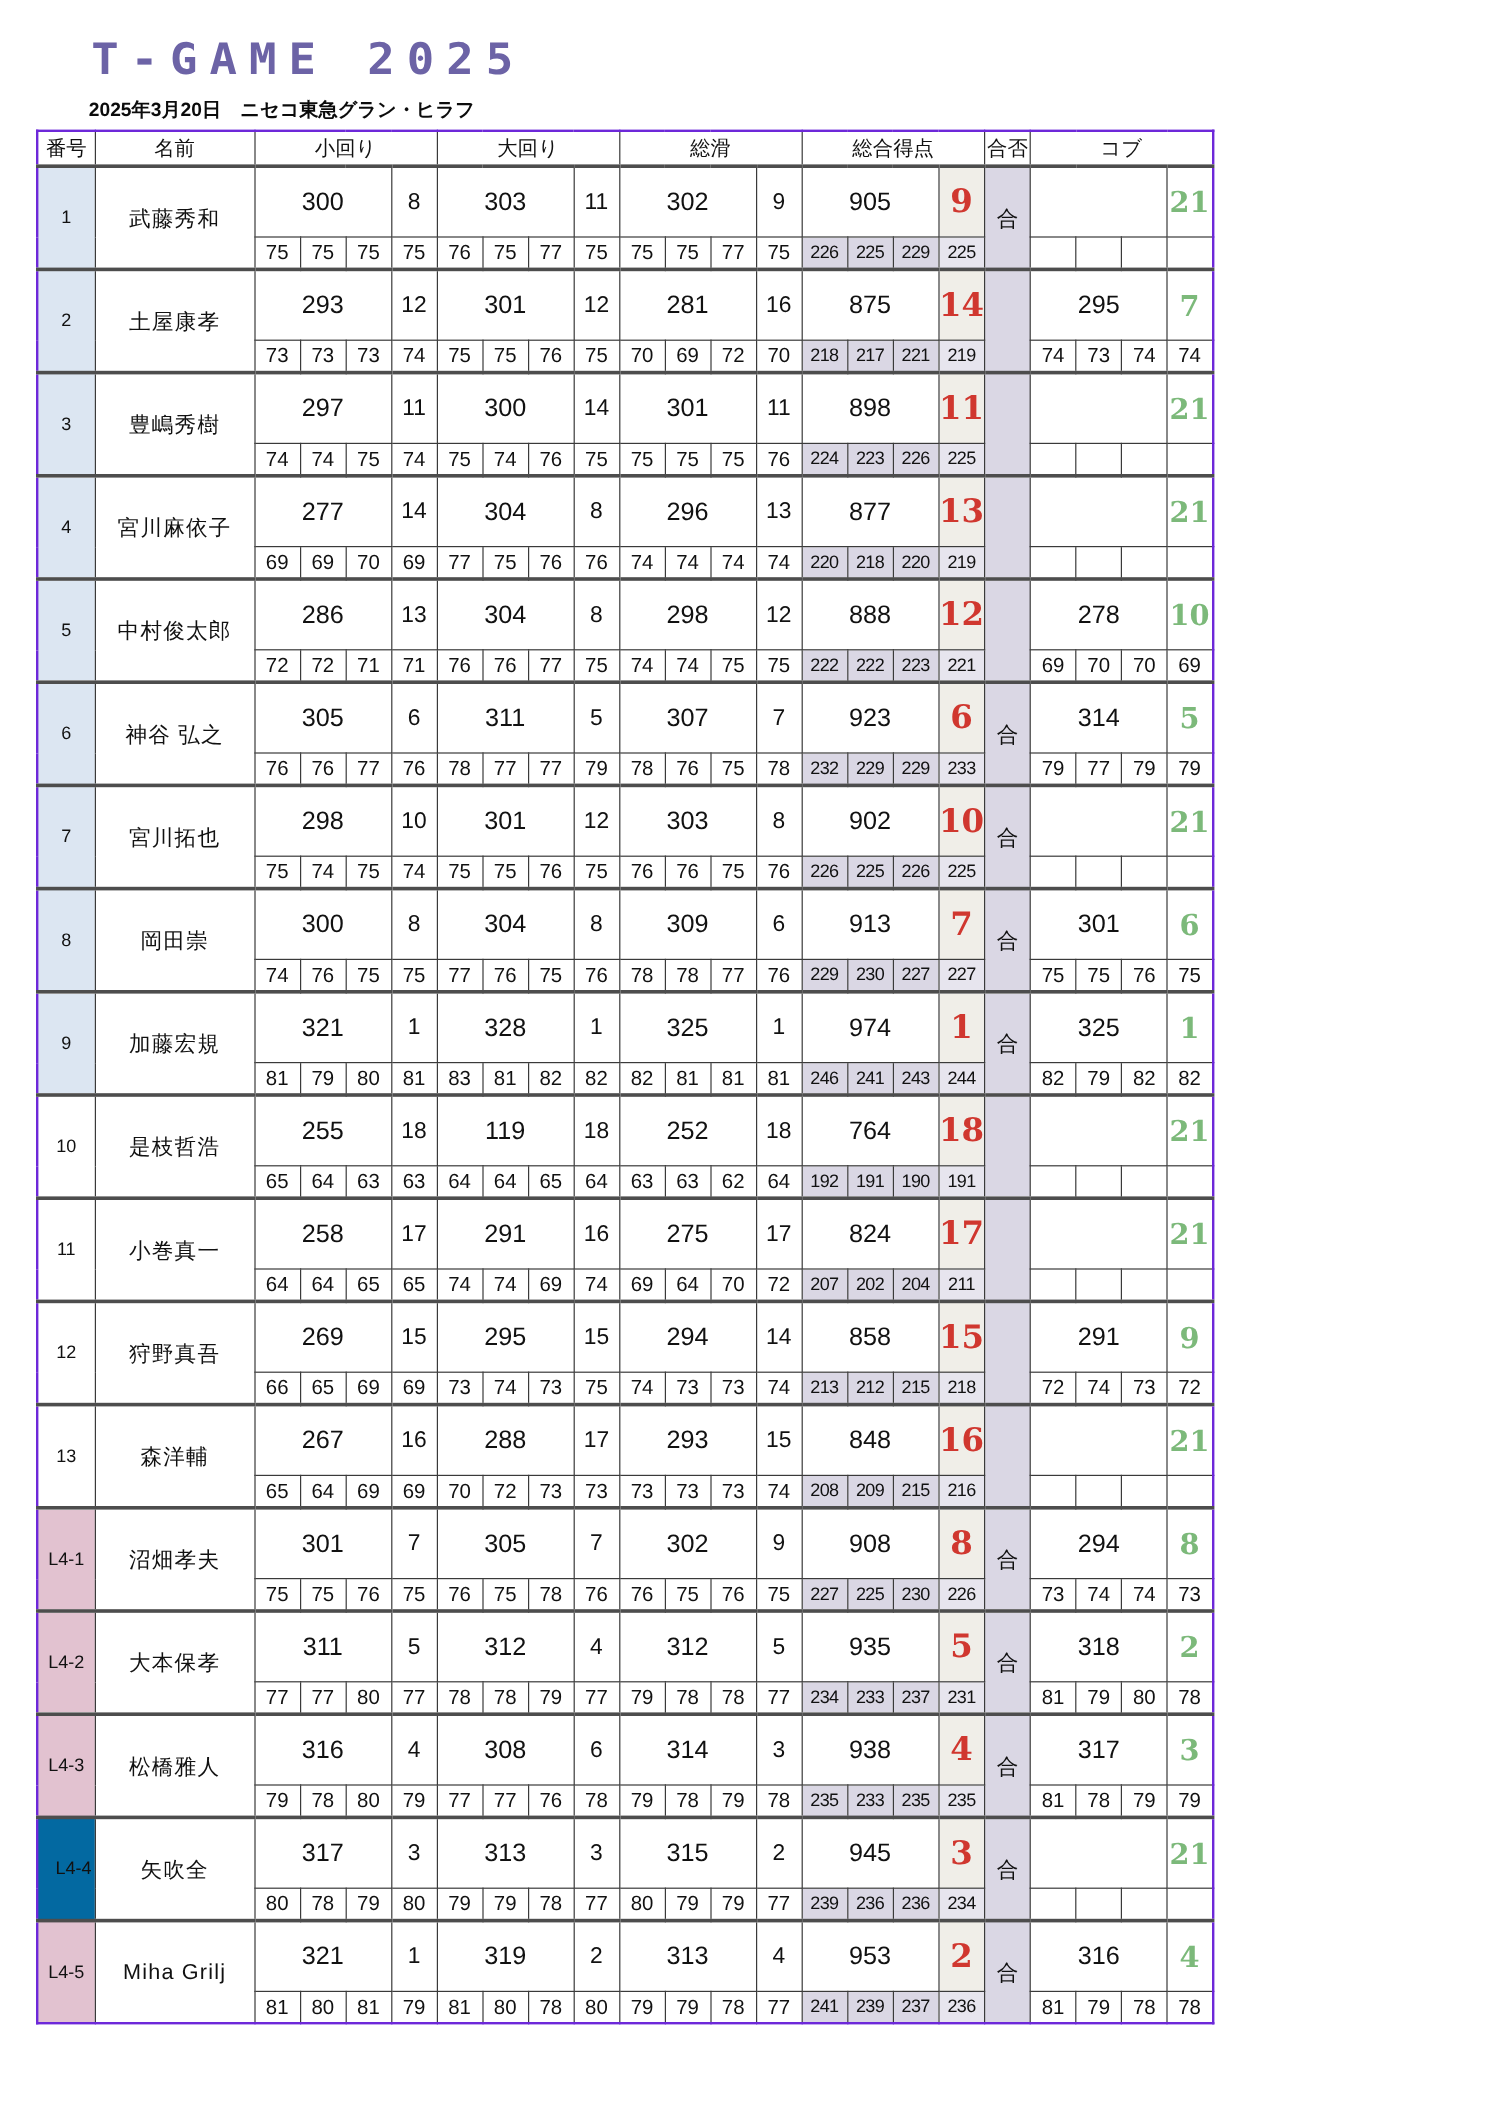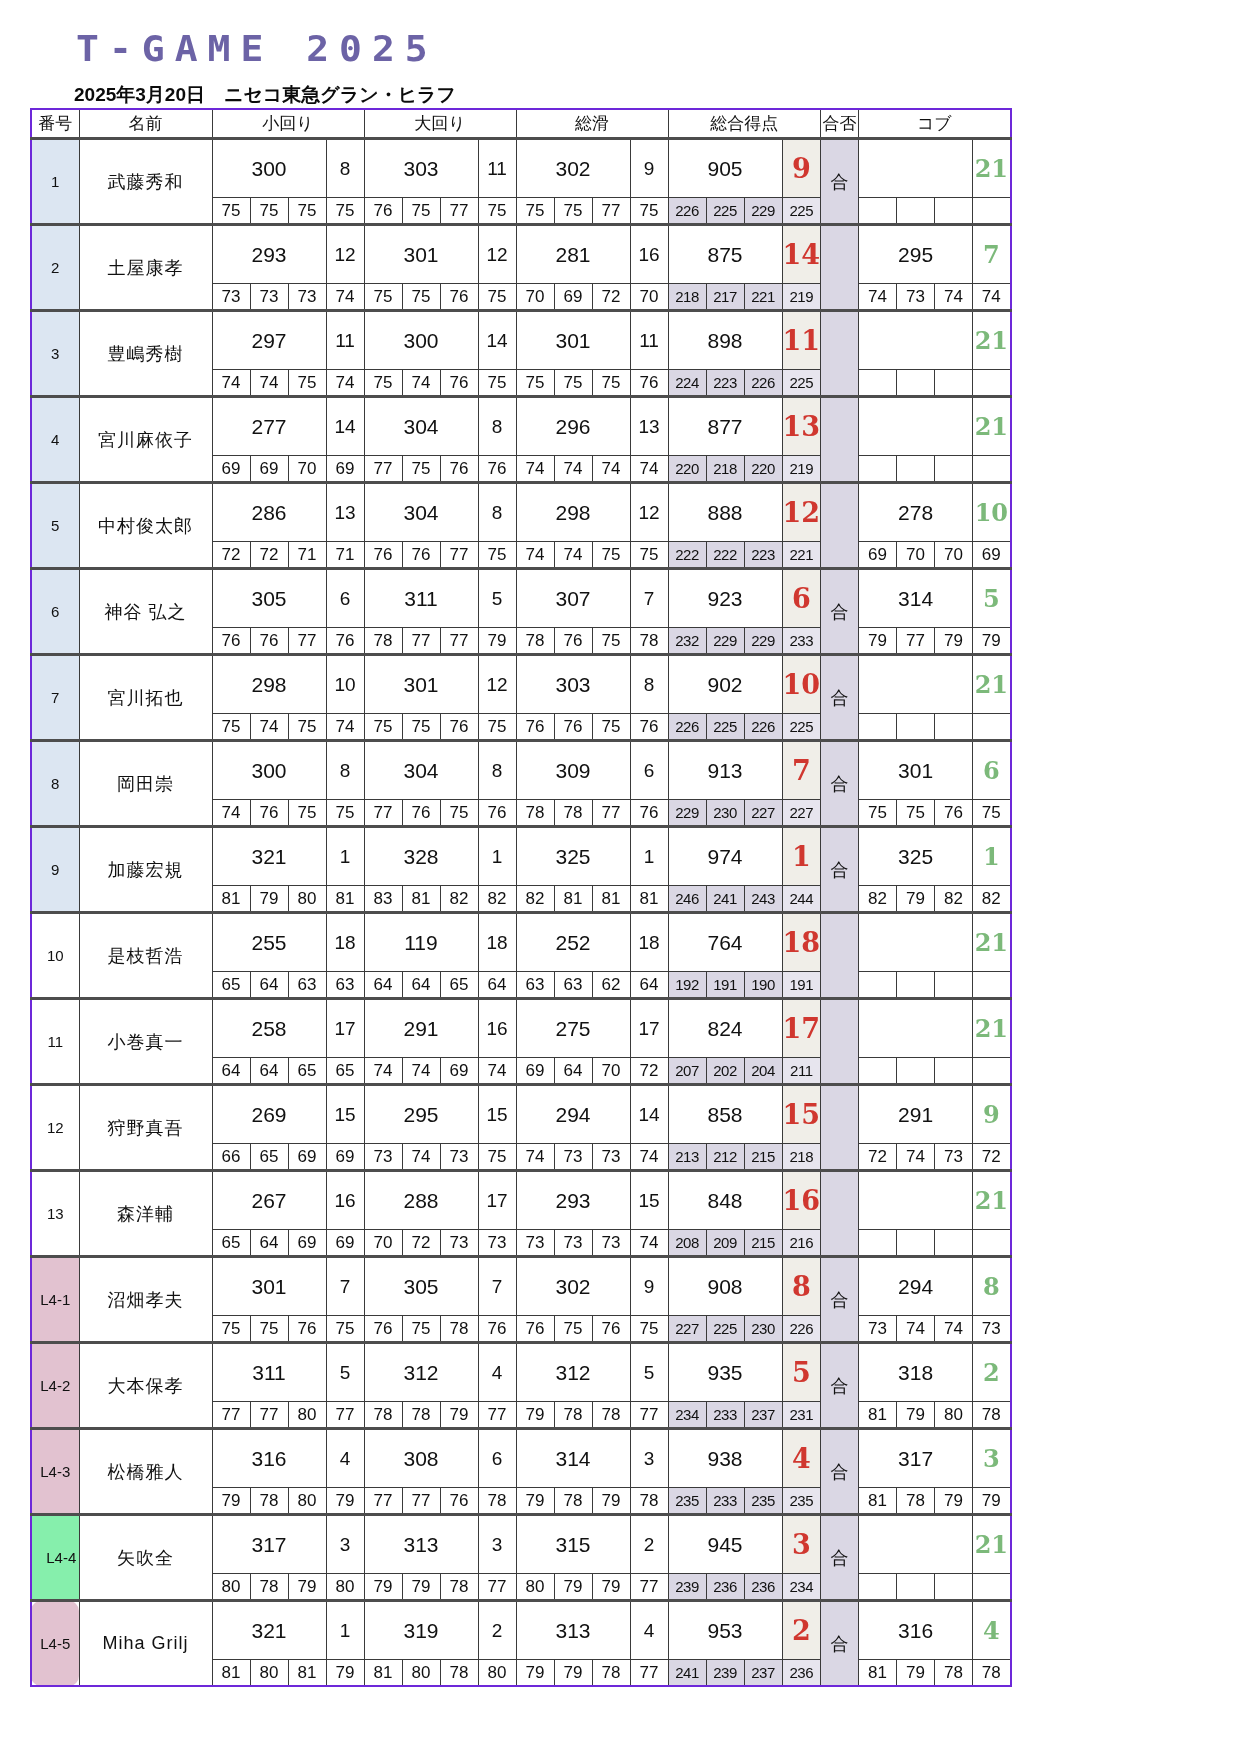--- a/index.html
+++ b/index.html
@@ -9,21 +9,21 @@
   }
   .logo {
     position:absolute; left:76px; top:28px;
     font-family:"DejaVu Sans Mono", monospace;
     font-weight:bold; font-size:38px; letter-spacing:10px;
     color:var(--logo_purple); transform:scaleY(0.95);
     transform-origin:left top; white-space:nowrap;
   }
   .dateline {
     position:absolute; left:74px; top:82px;
-    font-size:19px; font-weight:600; color:#0b0b0b; white-space:nowrap;
+    font-size:16px; font-weight:600; color:#0b0b0b; white-space:nowrap;
   }
   table.results {
     position:absolute; left:30px; top:108px;
     border-collapse:collapse; table-layout:fixed;
     border:2px solid #6d28d9;
   }
   td, th {
     border:1px solid #3a3a3a; padding:0; text-align:center;
     vertical-align:middle; overflow:hidden; white-space:nowrap;
   }
@@ -695,21 +695,21 @@
     <td class="judge oj">233</td>
     <td class="judge oj">235</td>
     <td class="judge oj oj4">235</td>
     <td class="judge">81</td>
     <td class="judge">78</td>
     <td class="judge">79</td>
     <td class="judge">79</td>
   </tr>
 
   <tr class="entry-top">
-    <td class="no" rowspan="2" style="background: #86efac; padding-left: 12px;">L4-4</td>
+    <td class="no" rowspan="2" style="background: #0369a1; padding-left: 12px;">L4-4</td>
     <td class="name" rowspan="2">矢吹全</td>
     <td class="score" colspan="3">317</td>
     <td class="rank">3</td>
     <td class="score" colspan="3">313</td>
     <td class="rank">3</td>
     <td class="score" colspan="3">315</td>
     <td class="rank">2</td>
     <td class="score" colspan="3">945</td>
     <td class="overall-rank">3</td>
     <td class="pass" rowspan="2">合</td>
@@ -733,21 +733,21 @@
     <td class="judge oj">236</td>
     <td class="judge oj">236</td>
     <td class="judge oj oj4">234</td>
     <td class="judge"></td>
     <td class="judge"></td>
     <td class="judge"></td>
     <td class="judge"></td>
   </tr>
 
   <tr class="entry-top">
-    <td class="no" rowspan="2" style="background: rgb(226, 194, 208); border-radius: 10px;">L4-5</td>
+    <td class="no" rowspan="2" style="background: rgb(226, 194, 208);">L4-5</td>
     <td class="name" rowspan="2">Miha Grilj</td>
     <td class="score" colspan="3">321</td>
     <td class="rank">1</td>
     <td class="score" colspan="3">319</td>
     <td class="rank">2</td>
     <td class="score" colspan="3">313</td>
     <td class="rank">4</td>
     <td class="score" colspan="3">953</td>
     <td class="overall-rank">2</td>
     <td class="pass" rowspan="2">合</td>

